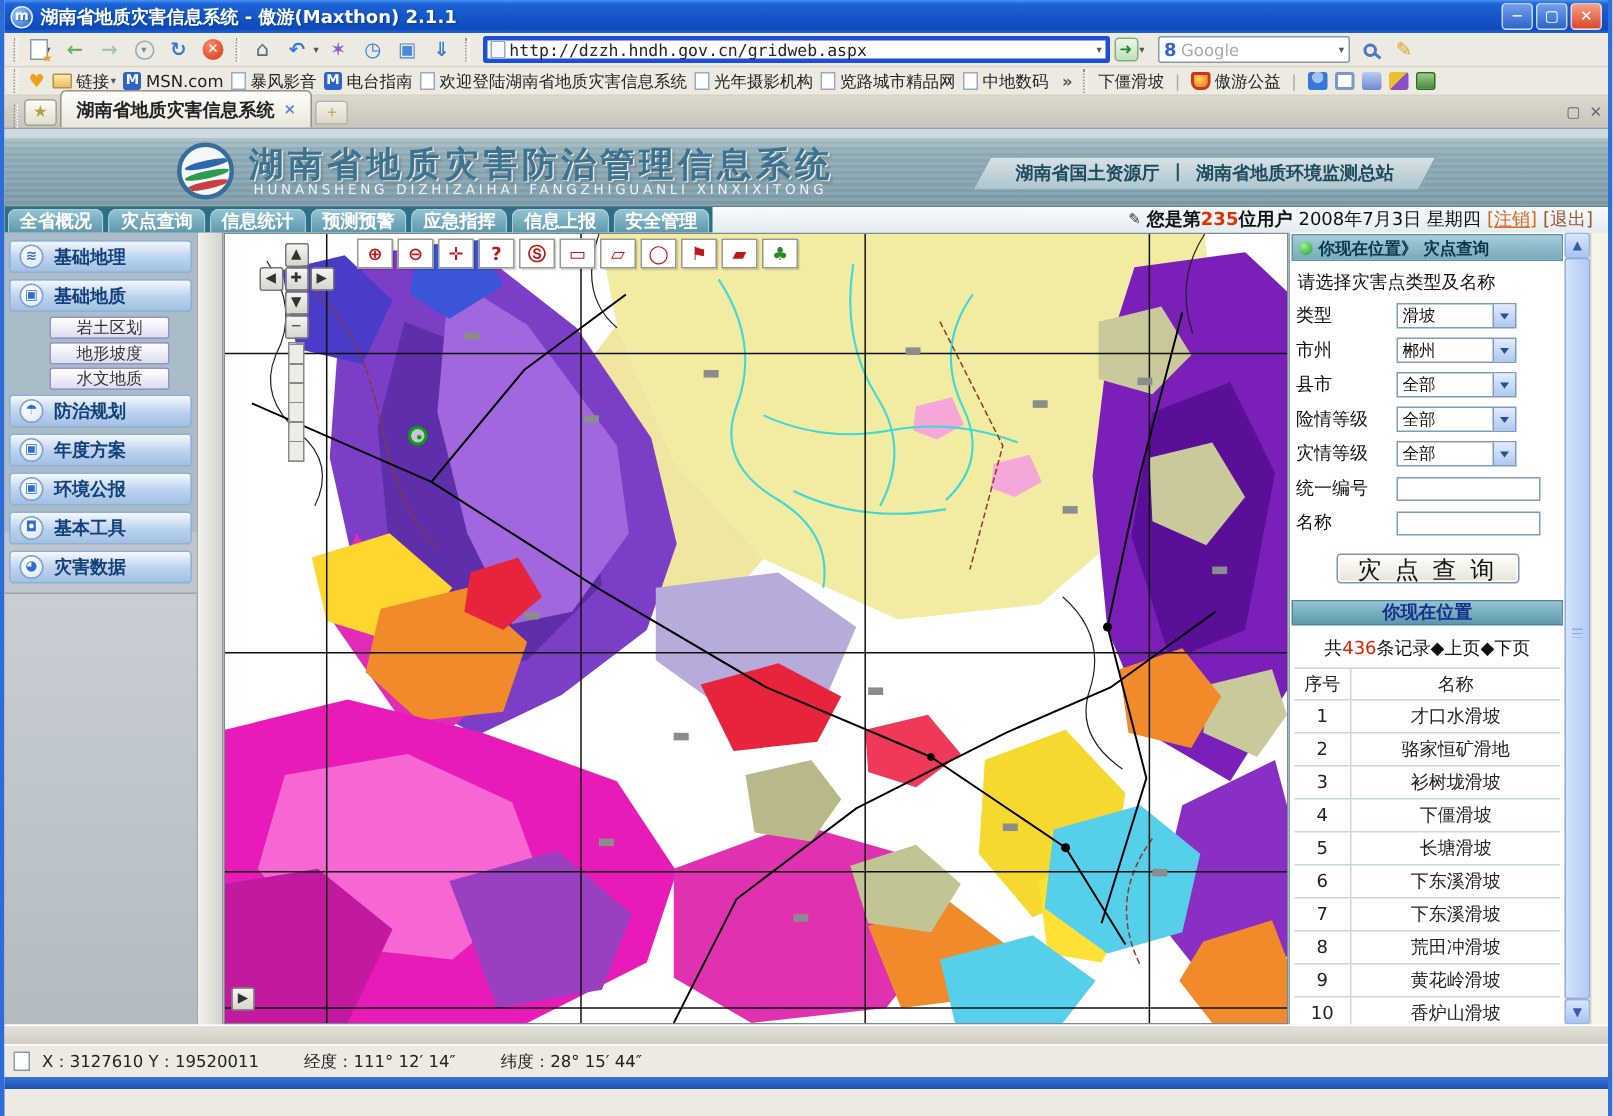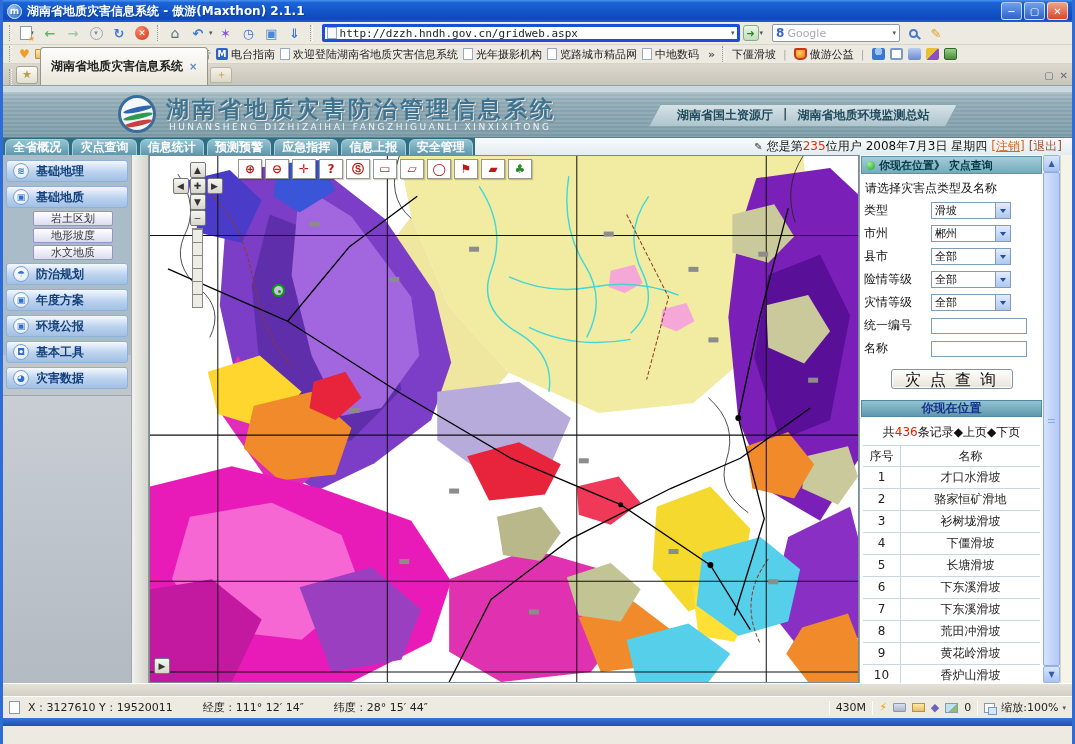--- a/index.html
+++ b/index.html
@@ -62,21 +62,21 @@
   .rico{width:13px;height:12px;border-radius:2px;display:inline-block}
   .i-person{background:radial-gradient(circle at 50% 30%,#9FC4F0 35%,#3A78D8 36%)}
   .i-winf{background:#fff;border:2px solid #7A98C8}
   .i-book{background:linear-gradient(#BACCF2,#6A8AD0)}
   .i-vmark{background:linear-gradient(135deg,#E8C030 50%,#8A50C8 50%)}
   .i-bldg{background:linear-gradient(#9AD08A,#4A8A3A);border:1px solid #2A6A2A}
 
   
   .tabbar{height:22px;flex:0 0 22px;display:flex;align-items:flex-end;gap:2px;padding:0 4px;background:linear-gradient(#DCD8CE,#C9C5BA);border-bottom:1px solid #8CA0B0}
   .starbtn{width:22px;height:18px;margin-bottom:1px;border:1px solid #A8A494;border-radius:3px;background:linear-gradient(#FCFBF6,#E2DECE);color:#B8A040;text-align:center;line-height:16px;font-size:11px}
-  .tab{height:38px;display:flex;align-items:center;gap:6px;padding:0 10px;background:linear-gradient(#FEFEFC,#E9E6DA);border:1px solid #98948A;border-bottom:none;border-radius:4px 4px 0 0;font-weight:bold}
+  .tab{height:25px;display:flex;align-items:center;gap:6px;padding:0 10px;background:linear-gradient(#FEFEFC,#E9E6DA);border:1px solid #98948A;border-bottom:none;border-radius:4px 4px 0 0;font-weight:bold}
   .tab .tx{color:#5A88C8;font-size:10px;font-weight:bold}
   .newtab{width:22px;height:16px;margin-bottom:2px;border:1px solid #B8B4A4;border-radius:3px 3px 0 0;background:linear-gradient(#F4F2E8,#DCD8C8);color:#C8A040;text-align:center;line-height:14px;font-size:11px}
   .tabbar .rt{margin-left:auto;display:flex;gap:6px;align-items:center;margin-bottom:4px;color:#667;font-size:10px}
 
   
   .banner{height:52px;flex:0 0 52px;position:relative;background:
     repeating-linear-gradient(180deg,#00000008 0 2px,#FFFFFF10 2px 4px),
     linear-gradient(180deg,#BCCDD4 0%,#93AEB8 30%,#7E9DA9 100%);overflow:hidden;border-bottom:1px solid #5A7E8C}
   .banner::before{content:"";position:absolute;left:0;top:0;right:0;height:6px;background:#CCD9DE}
   .logo{position:absolute;left:115px;top:9px;width:38px;height:38px;border-radius:50%;background:#F4F8FA;border:3px solid #3A6E9A;overflow:hidden}
@@ -89,21 +89,21 @@
   .blinks{position:absolute;right:120px;bottom:10px;padding:2px 22px;background:linear-gradient(#D6E2E6,#AEC5CD);transform:skewX(-28deg);border:1px solid #8AA8B2}
   .blinks .in{transform:skewX(28deg);display:flex;gap:10px;font-size:12px;color:#1E4A5C;font-weight:bold}
   .blinks a{color:#1E4A5C;text-decoration:none}
 
   
   .navrow{height:17px;flex:0 0 17px;display:flex;align-items:stretch;background:linear-gradient(#F8FBFC,#E2ECF1)}
   .navtabs{width:472px;display:flex;background:#2F6F85;padding:1px 2px 0;gap:3px}
   .ntab{flex:1;border:1px solid #A8CEDA;border-bottom:none;border-radius:6px 6px 0 0;background:linear-gradient(#93C3D2,#5E98AC);color:#fff;font-weight:bold;font-size:12px;text-align:center;line-height:14px}
   .userinfo{flex:1;display:flex;align-items:center;justify-content:flex-end;gap:4px;padding-right:10px;font-size:12px;color:#111}
   .userinfo .pen{font-size:10px;color:#333}
-  .userinfo b{font-weight:normal}
+  .userinfo b{font-weight:bold}
   .userinfo .red{color:#E03000}
   .userinfo .lnk{color:#D2691E;text-decoration:underline}
   .userinfo .lnk2{color:#A0522D}
 
   
   .main{flex:0 0 528px;height:528px;display:flex;align-items:stretch;overflow:hidden}
 
   .sidebar{width:128px;flex:0 0 128px;background:linear-gradient(180deg,#A9BCC8 0 200px,#BFC7CD 200px);display:flex;flex-direction:column;padding-top:3px}
   .sbtn{height:22px;flex:0 0 22px;margin:2px 3px;border-radius:3px;border:1px solid #8FB0D8;background:linear-gradient(#F4F8FD,#BBD2EE 55%,#A2C0E4);display:flex;align-items:center;gap:7px;padding-left:6px;color:#14407A;font-weight:bold;font-size:12px}
   .sic{width:16px;height:16px;flex:0 0 16px;border-radius:50%;background:radial-gradient(circle at 35% 30%,#FFFFFF,#D8E6F6);border:1px solid #7FA0C8;color:#2F6FD0;font-size:9px;display:flex;align-items:center;justify-content:center}
@@ -632,31 +632,16 @@
 
   <div class="graystrip"></div>
 
   <div class="statusbar">
     <span class="stico"></span>
     <span>X：3127610 Y：19520011</span>
     <span style="width:14px"></span>
     <span>经度：111° 12′ 14″</span>
     <span style="width:14px"></span>
     <span>纬度：28° 15′ 44″</span>
-    <span class="sright">
-      <span class="ssep"></span>
-      <span>430M</span>
-      <span class="ssep"></span>
-      <span class="i-bolt">⚡</span>
-      <span class="i-inbox"></span>
-      <span class="i-fold2"></span>
-      <span class="i-diam">◆</span>
-      <span class="i-pic"></span>
-      <span>0</span>
-      <span class="ssep"></span>
-      <span class="i-resize"></span>
-      <span>缩放:100%</span>
-      <span class="dd gl-dd"></span>
-    </span>
   </div>
 
   <div class="bottomedge"></div>
 </div>
 
 </body></html>

